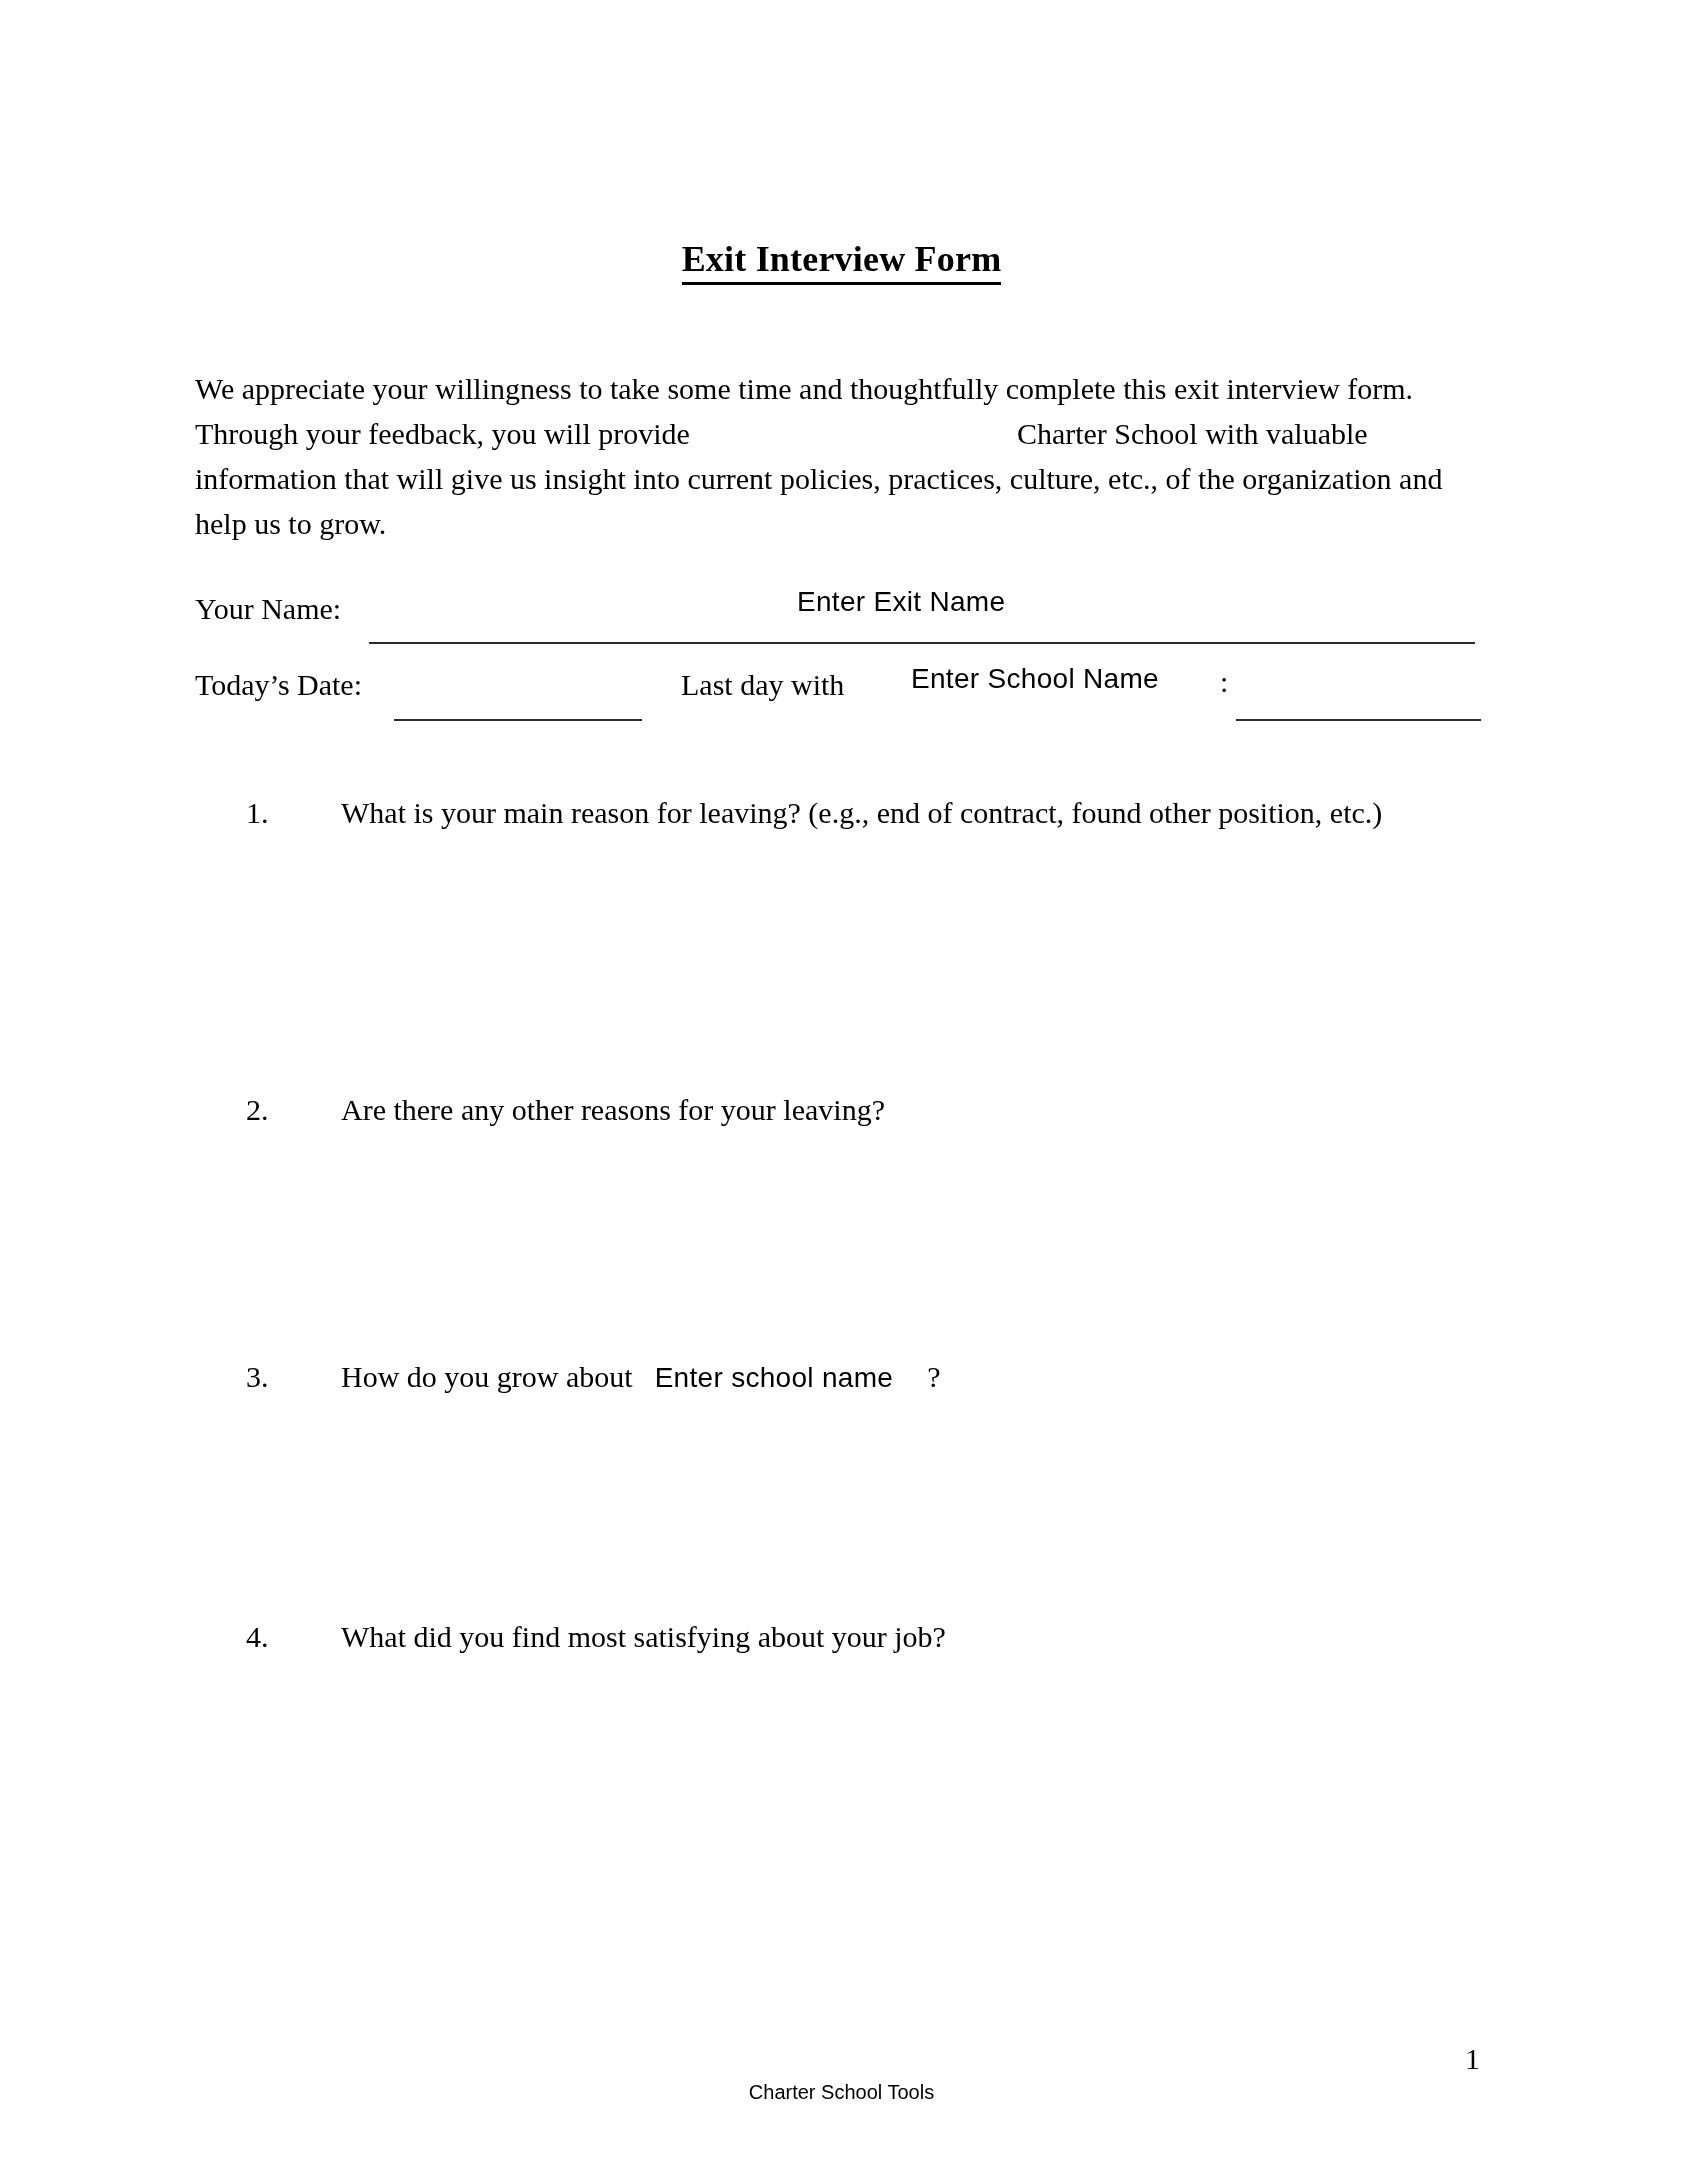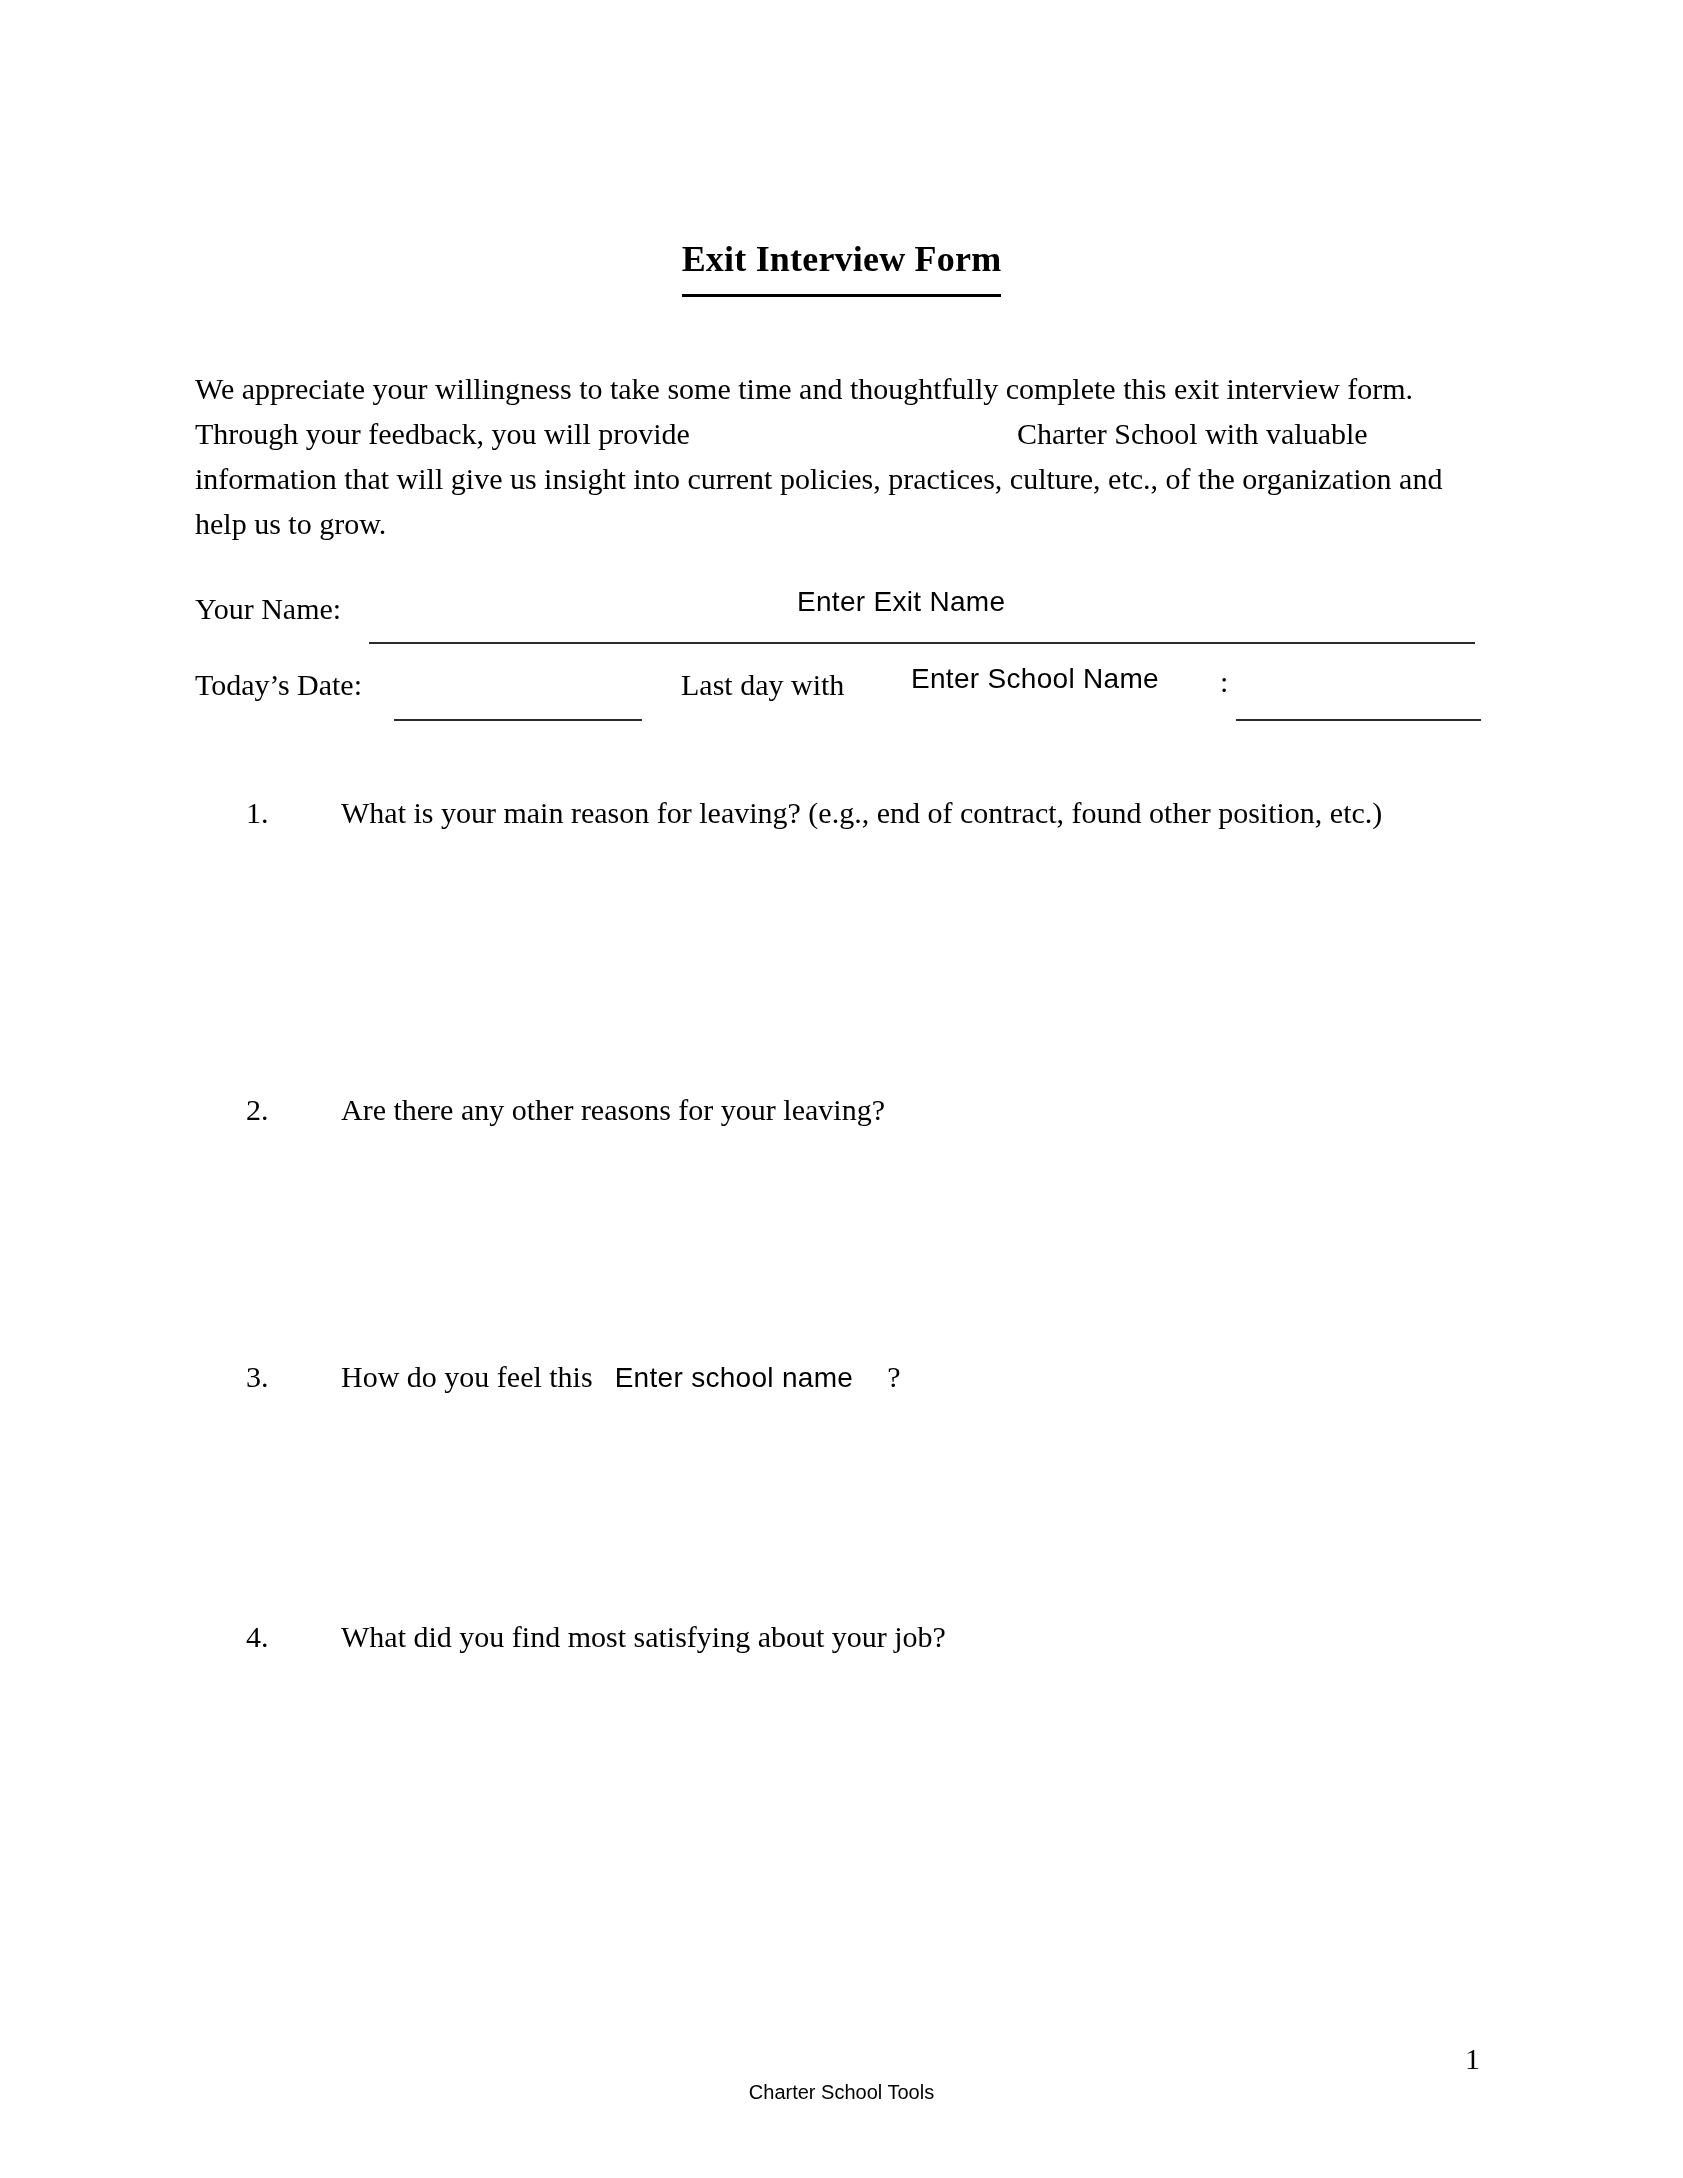--- a/index.html
+++ b/index.html
@@ -33,21 +33,21 @@
     left: 0;
     top: 238px;
     width: 1683px;
     text-align: center;
     font-size: 36px;
     font-weight: bold;
     letter-spacing: 0.2px;
   }
   .doc-title span.title-text {
     border-bottom: 3px solid #000;
-    padding-bottom: 15px;
+    padding-bottom: 3px;
   }
 
   
   .intro {
     position: absolute;
     left: 195px;
     top: 366px;
     width: 1277px;
     font-size: 30px;
     line-height: 45px;
@@ -206,21 +206,21 @@
     <span class="q-text">What is your main reason for leaving?  (e.g., end of contract, found other position, etc.)</span>
   </div>
 
   <div class="question" id="q2">
     <span class="q-num">2.</span>
     <span class="q-text">Are there any other reasons for your leaving?</span>
   </div>
 
   <div class="question" id="q3">
     <span class="q-num">3.</span>
-    <span class="q-text"><span>How do you feel this</span><span class="q-inline-placeholder">Enter school name</span><span>?</span></span>
+    <span class="q-text"><span>How do you grow about</span><span class="q-inline-placeholder">Enter school name</span><span>?</span></span>
   </div>
 
   <div class="question" id="q4">
     <span class="q-num">4.</span>
     <span class="q-text">What did you find most satisfying about your job?</span>
   </div>
 
   <div class="page-number">1</div>
 
   <div class="footer">

